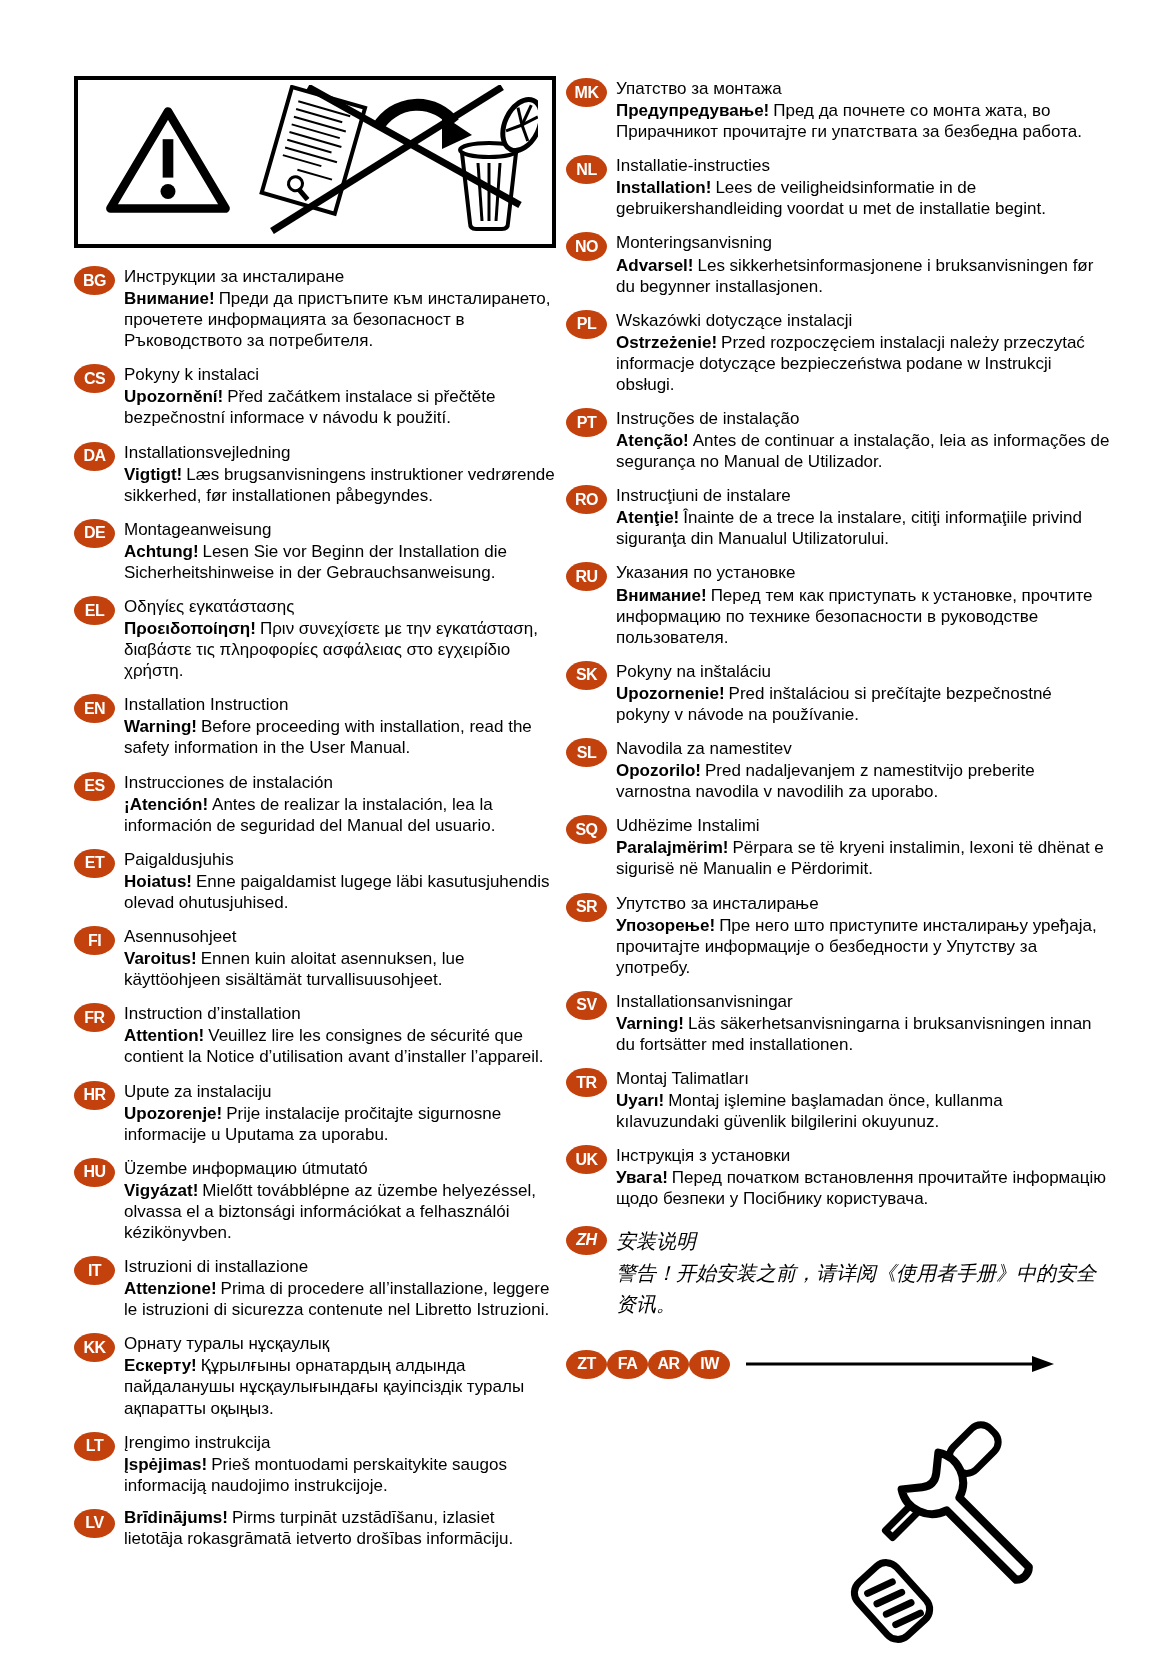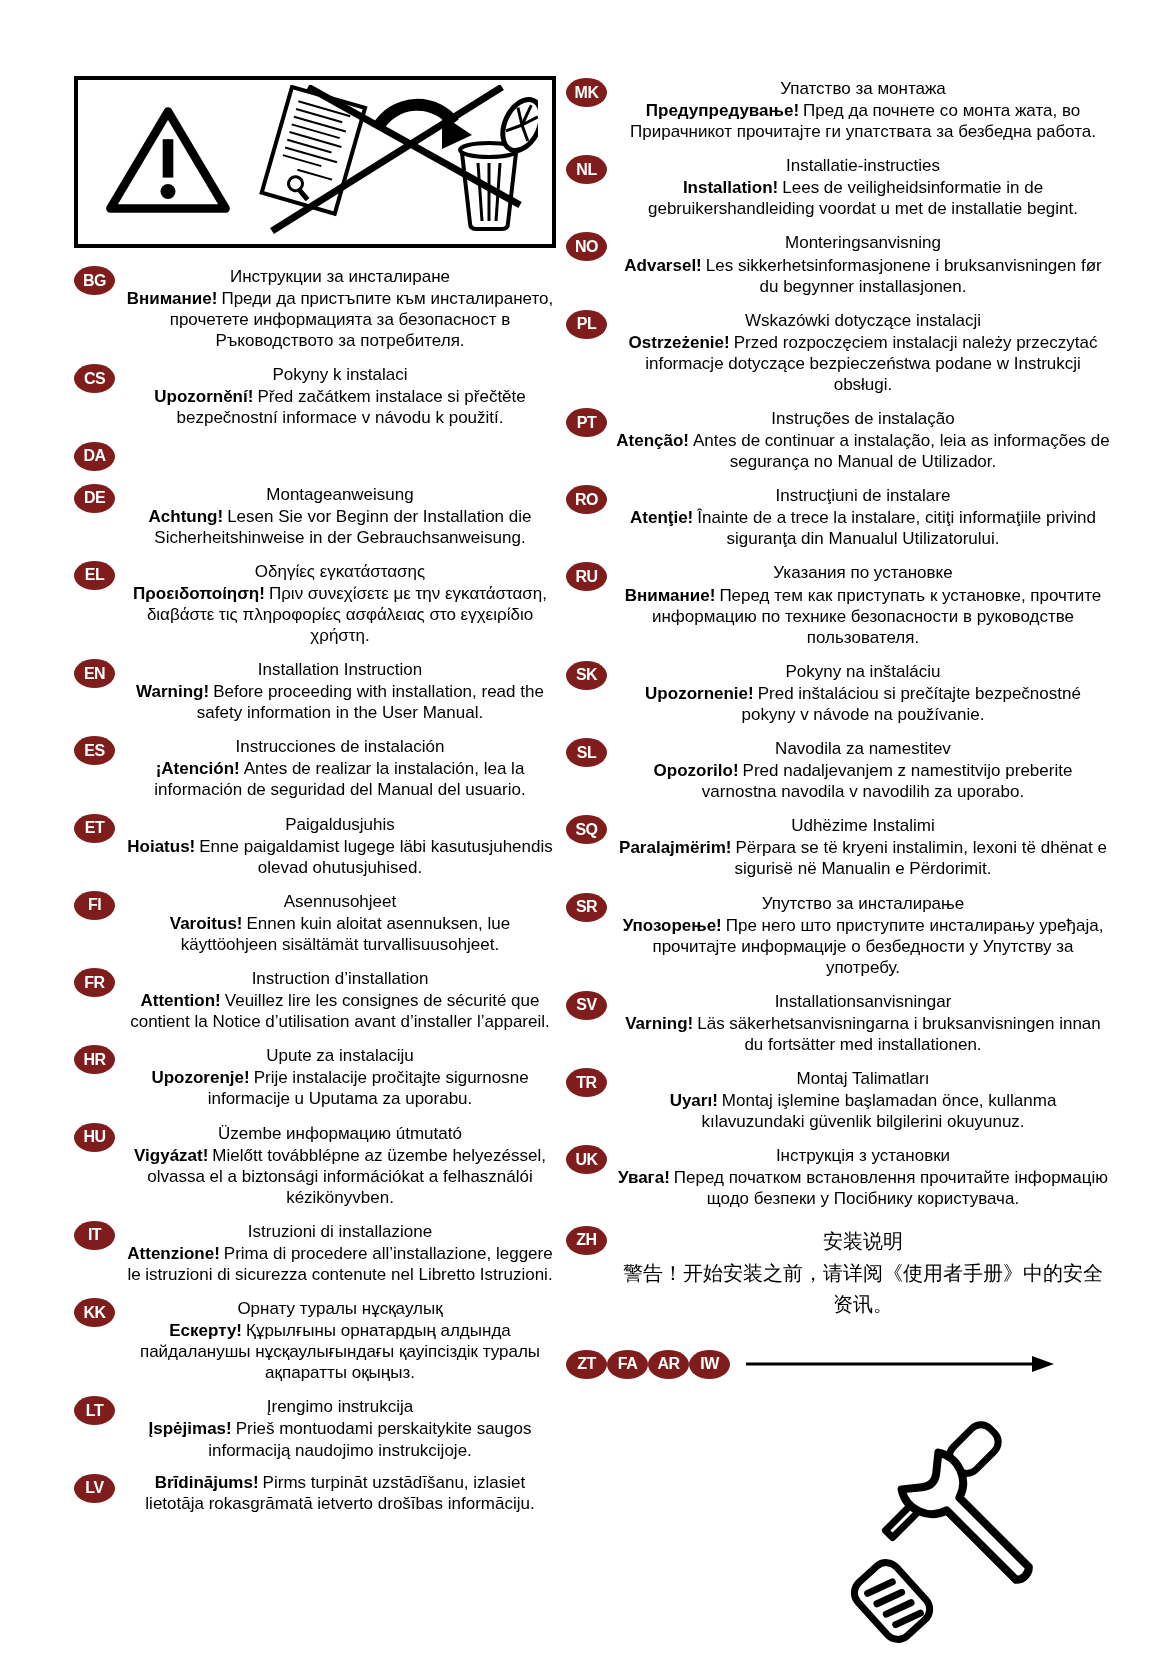--- a/index.html
+++ b/index.html
@@ -4,29 +4,29 @@
 <style>
   html,body{margin:0;padding:0;background:#e8e8e8;}
   .page{position:relative;width:1165px;height:1654px;background:#ffffff;color:#000;
         font-family:"Liberation Sans",sans-serif;margin:0 auto;overflow:hidden;}
   .col{position:absolute;top:76px;}
   .col-left{left:74px;width:482px;}
   .col-right{left:566px;width:544px;}
   .warning-box{border:4px solid #000;height:160px;margin-bottom:16px;
                display:flex;align-items:center;justify-content:space-between;padding:2px 14px 2px 26px;}
   .lang-section{display:flex;margin-bottom:11px;}
-  .lang-badge{flex:0 0 auto;width:41px;height:29px;background:#7f1d1d;color:#fff;border-radius:50%;
+  .lang-badge{flex:0 0 auto;width:41px;height:29px;background:#c2410c;color:#fff;border-radius:50%;
               display:flex;align-items:center;justify-content:center;font-weight:bold;font-size:16px;
               letter-spacing:-0.5px;margin-right:9px;margin-top:2px;}
-  .lang-text{font-size:17px;line-height:1.24;text-align:center;}
+  .lang-text{font-size:17px;line-height:1.24;}
   .lang-title{margin:2px 0 1px 0;}
   .lang-body{margin:0;}
   .lead{font-weight:bold;margin-right:4px;}
   .lead:empty{display:none;}
-  .cjk{margin-top:14px;}
+  .cjk{margin-top:14px;font-style:italic;}
   .cjk .lang-text{font-size:20px;line-height:1.55;}
   .footer-row{display:flex;align-items:center;margin-top:30px;}
   .footer-badges{display:flex;gap:0;margin-right:16px;}
   .footer-row svg{display:block;}
   .tools-wrap{display:flex;justify-content:flex-end;margin-top:26px;padding-right:70px;}
 </style>
 </head>
 <body>
 
 <div class="page">
@@ -96,20 +96,24 @@
         </div>
         <div class="lang-section">
           <span class="lang-badge">CS</span>
           <div class="lang-text">
             <div class="lang-title">Pokyny k instalaci</div>
             <p class="lang-body"><b class="lead">Upozornění!</b><span>Před začátkem instalace si přečtěte bezpečnostní informace v návodu k použití.</span></p>
           </div>
         </div>
         <div class="lang-section">
           <span class="lang-badge">DA</span>
+          <div class="lang-text">
+            <div class="lang-title">Installationsvejledning</div>
+            <p class="lang-body"><b class="lead">Vigtigt!</b><span>Læs brugsanvisningens instruktioner vedrørende sikkerhed, før installationen påbegyndes.</span></p>
+          </div>
         </div>
         <div class="lang-section">
           <span class="lang-badge">DE</span>
           <div class="lang-text">
             <div class="lang-title">Montageanweisung</div>
             <p class="lang-body"><b class="lead">Achtung!</b><span>Lesen Sie vor Beginn der Installation die Sicherheitshinweise in der Gebrauchsanweisung.</span></p>
           </div>
         </div>
         <div class="lang-section">
           <span class="lang-badge">EL</span>

